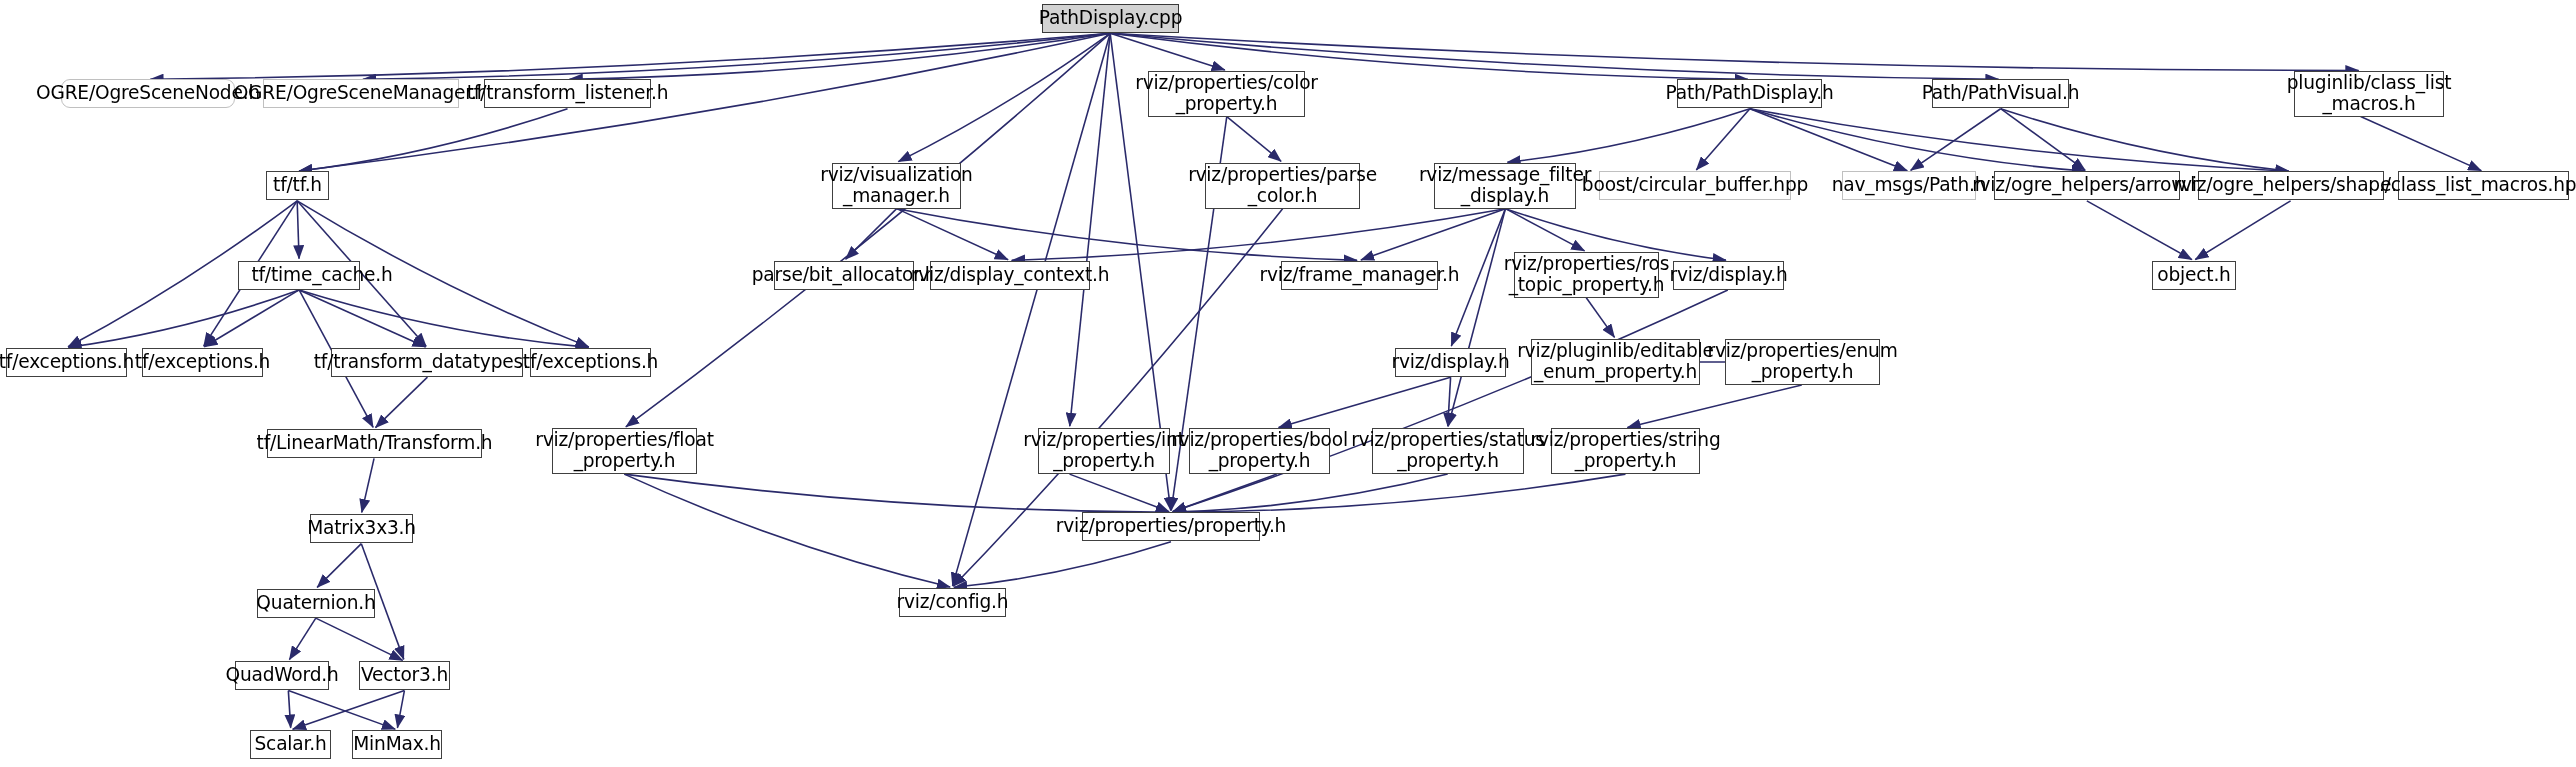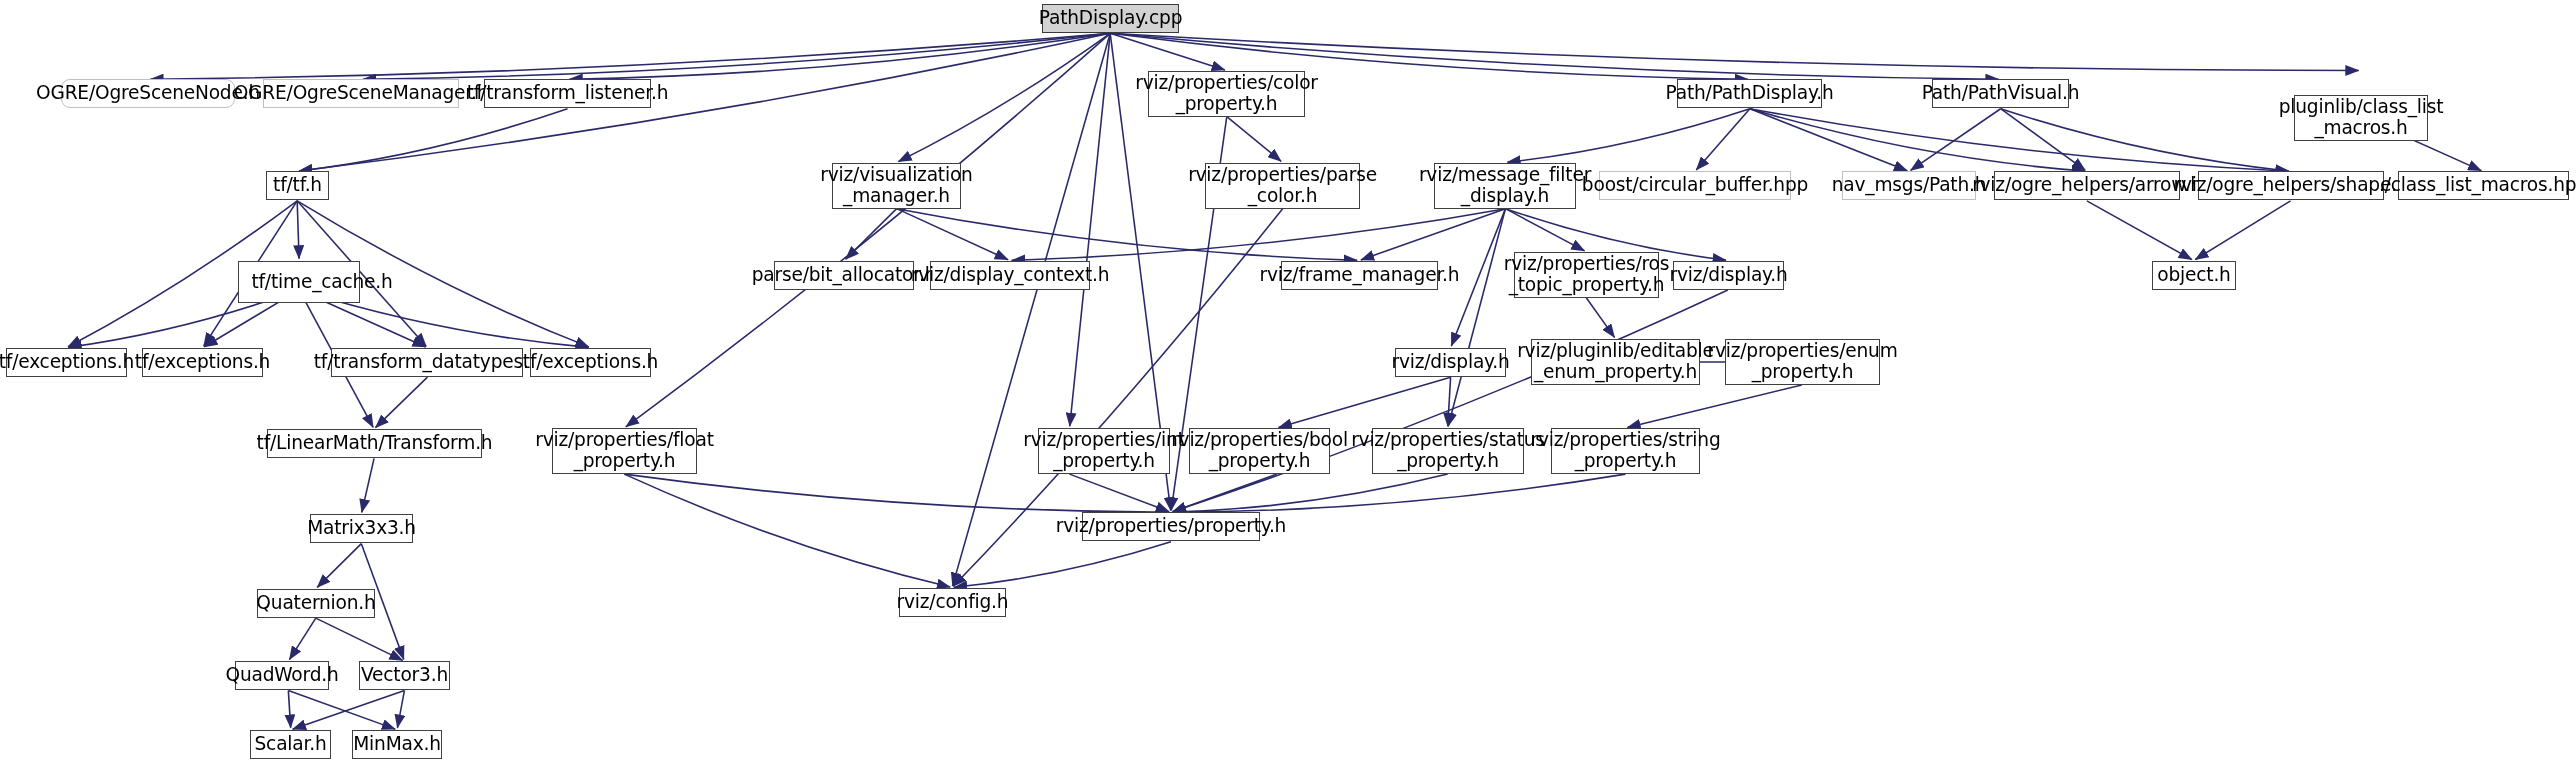--- a/index.html
+++ b/index.html
@@ -135,35 +135,35 @@
   </svg>
   <div id="nodes">
       <div class="node root" style="left: 1042px; top: 3.9px; width: 137px; height: 29px;"><span class="lbl">PathDisplay.cpp</span></div>
       <div class="node faded" style="left: 61px; top: 79px; width: 174px; height: 29px; border-radius: 9px;"><span class="lbl">OGRE/OgreSceneNode.h</span></div>
       <div class="node faded" style="left: 263px; top: 79px; width: 196px; height: 29px;"><span class="lbl">OGRE/OgreSceneManager.h</span></div>
       <div class="node" style="left: 484px; top: 79px; width: 167px; height: 29px;"><span class="lbl">tf/transform_listener.h</span></div>
       <div class="node" style="left: 1148px; top: 71px; width: 157px; height: 46px;"><span class="lbl">rviz/properties/color
 _property.h</span></div>
       <div class="node" style="left: 1677px; top: 79px; width: 145px; height: 29px;"><span class="lbl">Path/PathDisplay.h</span></div>
       <div class="node" style="left: 1932px; top: 79px; width: 137px; height: 29px;"><span class="lbl">Path/PathVisual.h</span></div>
-      <div class="node" style="left: 2294px; top: 71px; width: 134px; height: 46px; margin-top: 24px;"><span class="lbl">pluginlib/class_list
+      <div class="node" style="left: 2294px; top: 71px; width: 150px; height: 46px;"><span class="lbl">pluginlib/class_list
 _macros.h</span></div>
       <div class="node" style="left: 266px; top: 171px; width: 63px; height: 29px;"><span class="lbl">tf/tf.h</span></div>
       <div class="node" style="left: 832px; top: 163px; width: 129px; height: 46px;"><span class="lbl">rviz/visualization
 _manager.h</span></div>
       <div class="node" style="left: 1205px; top: 163px; width: 155px; height: 46px;"><span class="lbl">rviz/properties/parse
 _color.h</span></div>
       <div class="node" style="left: 1434px; top: 163px; width: 142px; height: 46px;"><span class="lbl">rviz/message_filter
 _display.h</span></div>
       <div class="node faded" style="left: 1599px; top: 171px; width: 192px; height: 29px;"><span class="lbl">boost/circular_buffer.hpp</span></div>
       <div class="node faded" style="left: 1842px; top: 171px; width: 134px; height: 29px;"><span class="lbl">nav_msgs/Path.h</span></div>
       <div class="node" style="left: 1994px; top: 171px; width: 186px; height: 29px;"><span class="lbl">rviz/ogre_helpers/arrow.h</span></div>
       <div class="node" style="left: 2198px; top: 171px; width: 186px; height: 29px;"><span class="lbl">rviz/ogre_helpers/shape.h</span></div>
       <div class="node" style="left: 2398px; top: 171px; width: 171px; height: 29px;"><span class="lbl">./class_list_macros.hpp</span></div>
-      <div class="node" style="left: 238px; top: 261px; width: 122px; height: 42px; padding-left: 46px;"><span class="lbl">tf/time_cache.h</span></div>
+      <div class="node" style="left: 238px; top: 261px; width: 122px; height: 29px; padding-left: 46px;"><span class="lbl">tf/time_cache.h</span></div>
       <div class="node" style="left: 774px; top: 261px; width: 140px; height: 29px;"><span class="lbl">parse/bit_allocator.h</span></div>
       <div class="node" style="left: 930px; top: 261px; width: 160px; height: 29px;"><span class="lbl">rviz/display_context.h</span></div>
       <div class="node" style="left: 1281px; top: 261px; width: 157px; height: 29px;"><span class="lbl">rviz/frame_manager.h</span></div>
       <div class="node" style="left: 1514px; top: 252px; width: 145px; height: 46px;"><span class="lbl">rviz/properties/ros
 _topic_property.h</span></div>
       <div class="node" style="left: 1673px; top: 261px; width: 111px; height: 29px;"><span class="lbl">rviz/display.h</span></div>
       <div class="node" style="left: 2152px; top: 261px; width: 84px; height: 29px;"><span class="lbl">object.h</span></div>
       <div class="node" style="left: 5.9px; top: 348px; width: 121px; height: 29px;"><span class="lbl">tf/exceptions.h</span></div>
       <div class="node" style="left: 142px; top: 348px; width: 121px; height: 29px;"><span class="lbl">tf/exceptions.h</span></div>
       <div class="node" style="left: 331px; top: 348px; width: 192px; height: 29px;"><span class="lbl">tf/transform_datatypes.h</span></div>

